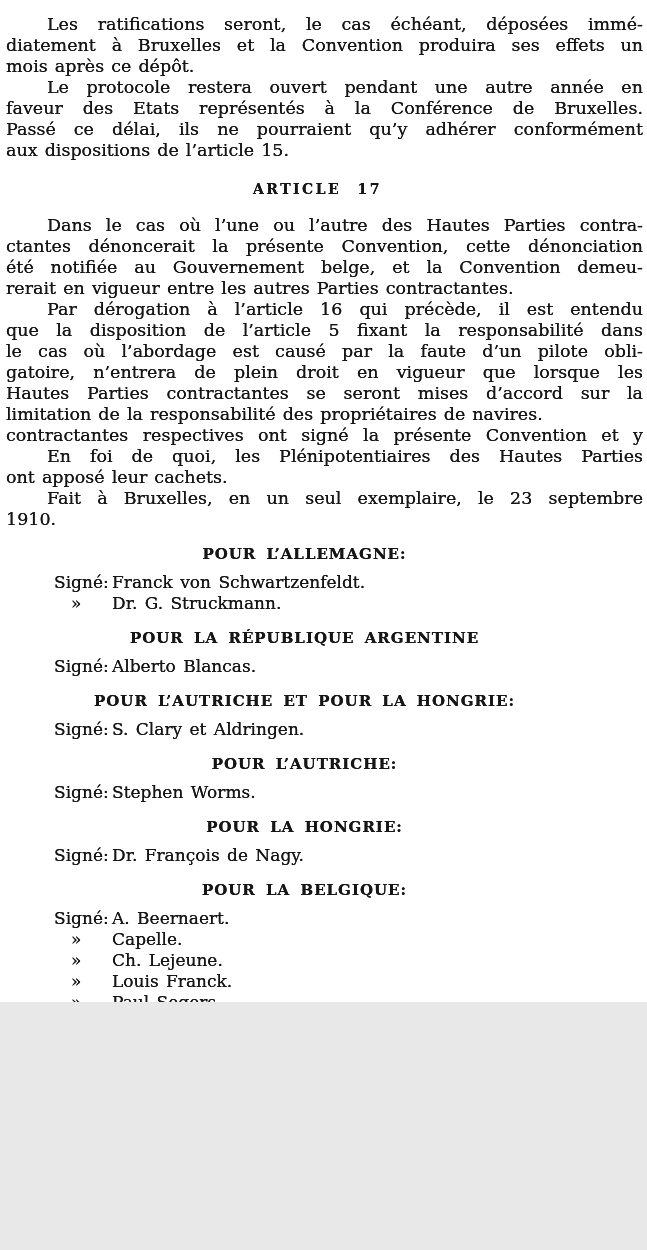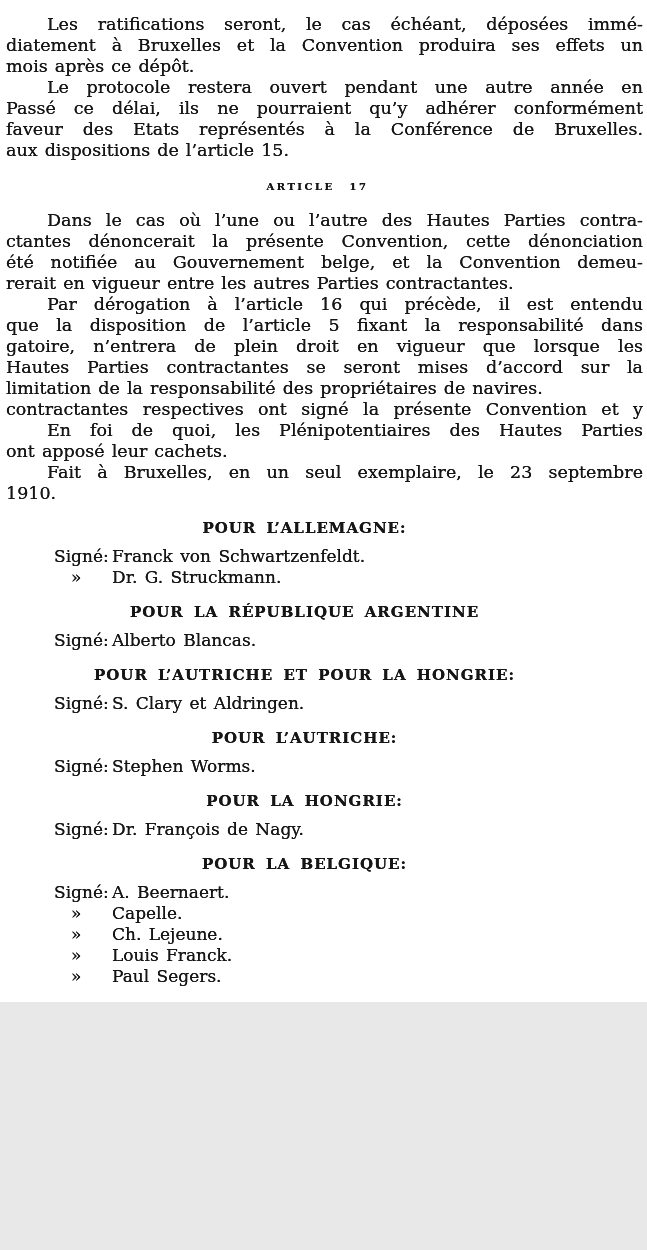--- a/index.html
+++ b/index.html
@@ -22,21 +22,21 @@
     line-height: 21px;
     text-align: justify;
     text-align-last: justify;
     word-spacing: 1.5px;
     text-shadow: 0 0 0.5px currentColor;
   }
   .line.last { text-align-last: left; }
   .line.indent { text-indent: 41px; }
   .article-heading {
     text-align: center;
-    font-size: 10px;
+    font-size: 14px;
     font-weight: bold;
     letter-spacing: 2.5px;
     word-spacing: 9px;
     margin: 20px 14px 18px 0;
     text-shadow: 0 0 0.5px currentColor;
   }
   .country-heading {
     text-align: center;
     font-size: 15px;
     font-weight: bold;
@@ -63,34 +63,35 @@
 
 <div class="page" style="background: rgb(255, 255, 255); color: rgb(22, 22, 22);">
   <div class="content">
       <div class="paragraph">
         <div class="line indent">Les ratifications seront, le cas échéant, déposées immé-</div>
         <div class="line">diatement à Bruxelles et la Convention produira ses effets un</div>
         <div class="line last">mois après ce dépôt.</div>
       </div>
       <div class="paragraph">
         <div class="line indent">Le protocole restera ouvert pendant une autre année en</div>
+        <div class="line">faveur des Etats représentés à la Conférence de Bruxelles.</div>
         <div class="line">Passé ce délai, ils ne pourraient qu’y adhérer conformément</div>
-        <div class="line">faveur des Etats représentés à la Conférence de Bruxelles.</div>
         <div class="line last">aux dispositions de l’article 15.</div>
       </div>
       <div class="article-heading">ARTICLE 17</div>
       <div class="paragraph">
         <div class="line indent">Dans le cas où l’une ou l’autre des Hautes Parties contra-</div>
         <div class="line">ctantes dénoncerait la présente Convention, cette dénonciation</div>
         <div class="line">été notifiée au Gouvernement belge, et la Convention demeu-</div>
         <div class="line last">rerait en vigueur entre les autres Parties contractantes.</div>
       </div>
       <div class="paragraph">
         <div class="line indent">Par dérogation à l’article 16 qui précède, il est entendu</div>
         <div class="line">que la disposition de l’article 5 fixant la responsabilité dans</div>
+        <div class="line">le cas où l’abordage est causé par la faute d’un pilote obli-</div>
         <div class="line">gatoire, n’entrera de plein droit en vigueur que lorsque les</div>
         <div class="line">Hautes Parties contractantes se seront mises d’accord sur la</div>
         <div class="line last">limitation de la responsabilité des propriétaires de navires.</div>
       </div>
       <div class="paragraph">
         <div class="line">contractantes respectives ont signé la présente Convention et y</div>
         <div class="line indent">En foi de quoi, les Plénipotentiaires des Hautes Parties</div>
         <div class="line last">ont apposé leur cachets.</div>
       </div>
       <div class="paragraph">

